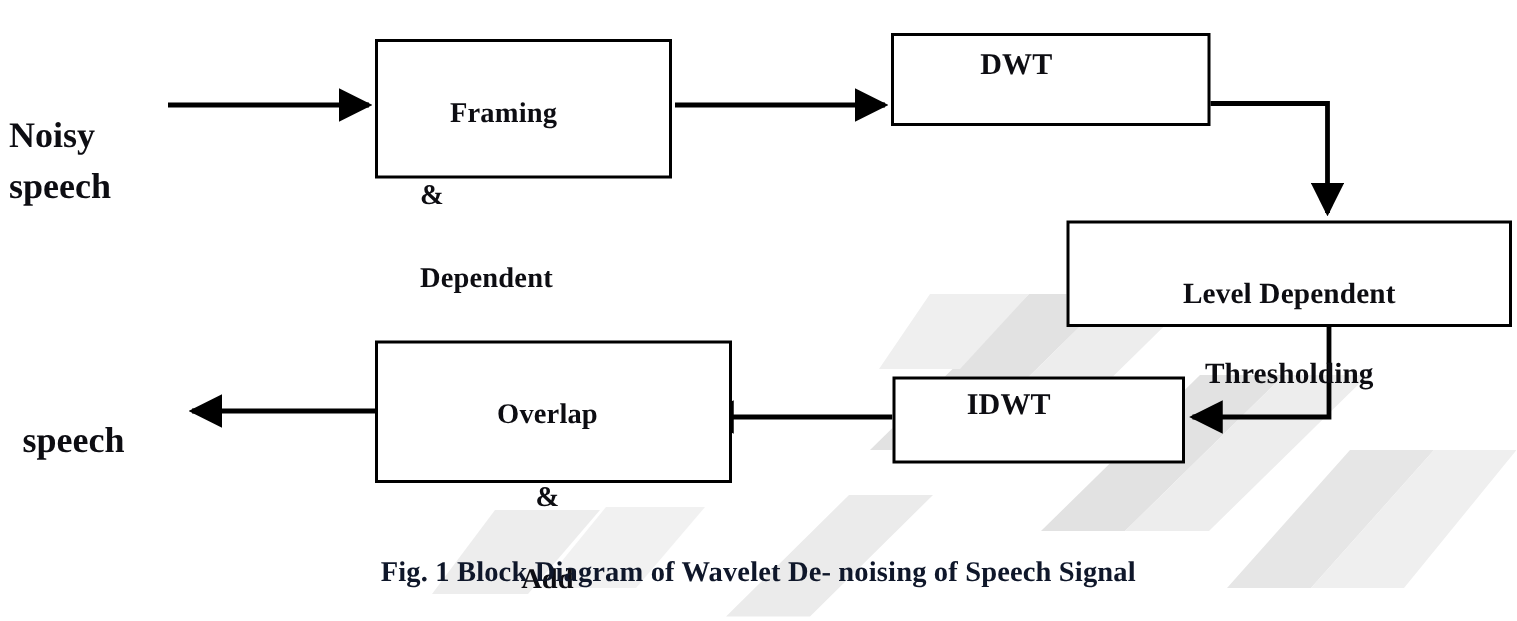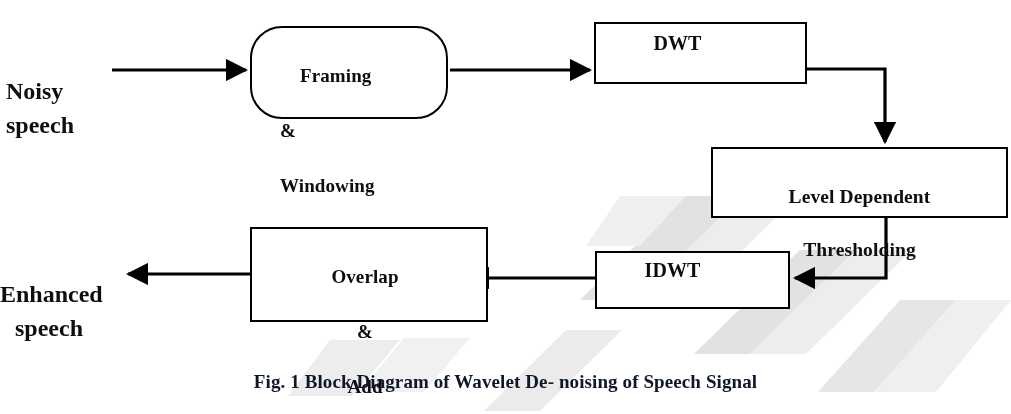--- a/index.html
+++ b/index.html
@@ -47,21 +47,21 @@
     color: #0d0d12;
     line-height: 1.18;
     letter-spacing: 0.1px;
   }
   .blk .txt {
     position: absolute;
     left: 0; right: 0;
     white-space: pre-line;
   }
 
-  #box-framing { left: 250px; top: 26px; width: 198px; height: 93px; border-radius: 32px; }
+  #box-framing { left: 250px; top: 26px; width: 198px; height: 93px; }
   #box-framing .txt {
     top: 6px;
     font-size: 19px;
     text-align: left;
     padding-left: 20px;
     text-indent: 8px;
     line-height: 1.45;
   }
   #box-framing .txt .ln { display: block; }
   #box-framing .ln1 { margin-left: 20px; }
@@ -168,29 +168,28 @@
       <line x1="250" y1="274" x2="128" y2="274" marker-end="url(#arrR)"></line>
     </g>
   </svg>
 
   <div class="side-label" id="label-noisy">
     <span class="ln1">Noisy</span>
     <span class="ln2">speech</span>
   </div>
 
   <div class="side-label" id="label-enhanced">
-    <span class="ln1">Enhanced</span>
     <span class="ln2">speech</span>
   </div>
 
   <div class="blk" id="box-framing">
     <div class="txt">
       <span class="ln ln1">Framing</span>
       <span class="ln ln2">&amp;</span>
-      <span class="ln ln3">Windowing</span>
+      <span class="ln ln3">Dependent</span>
     </div>
   </div>
 
   <div class="blk" id="box-dwt">
     <div class="txt">DWT</div>
   </div>
 
   <div class="blk" id="box-ldt">
     <div class="txt">
       <span class="ln ln1">Level Dependent</span><br>

